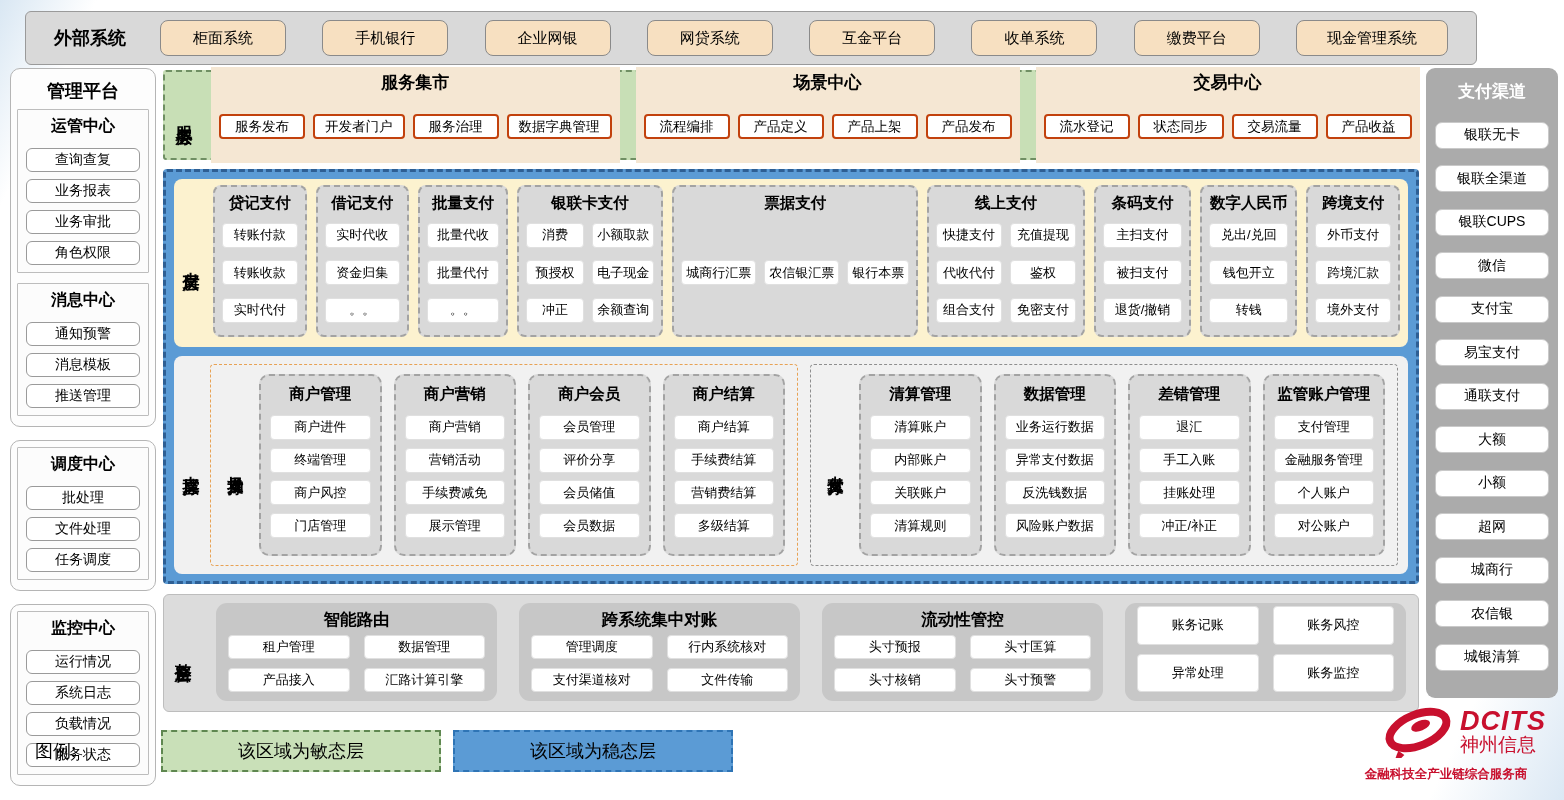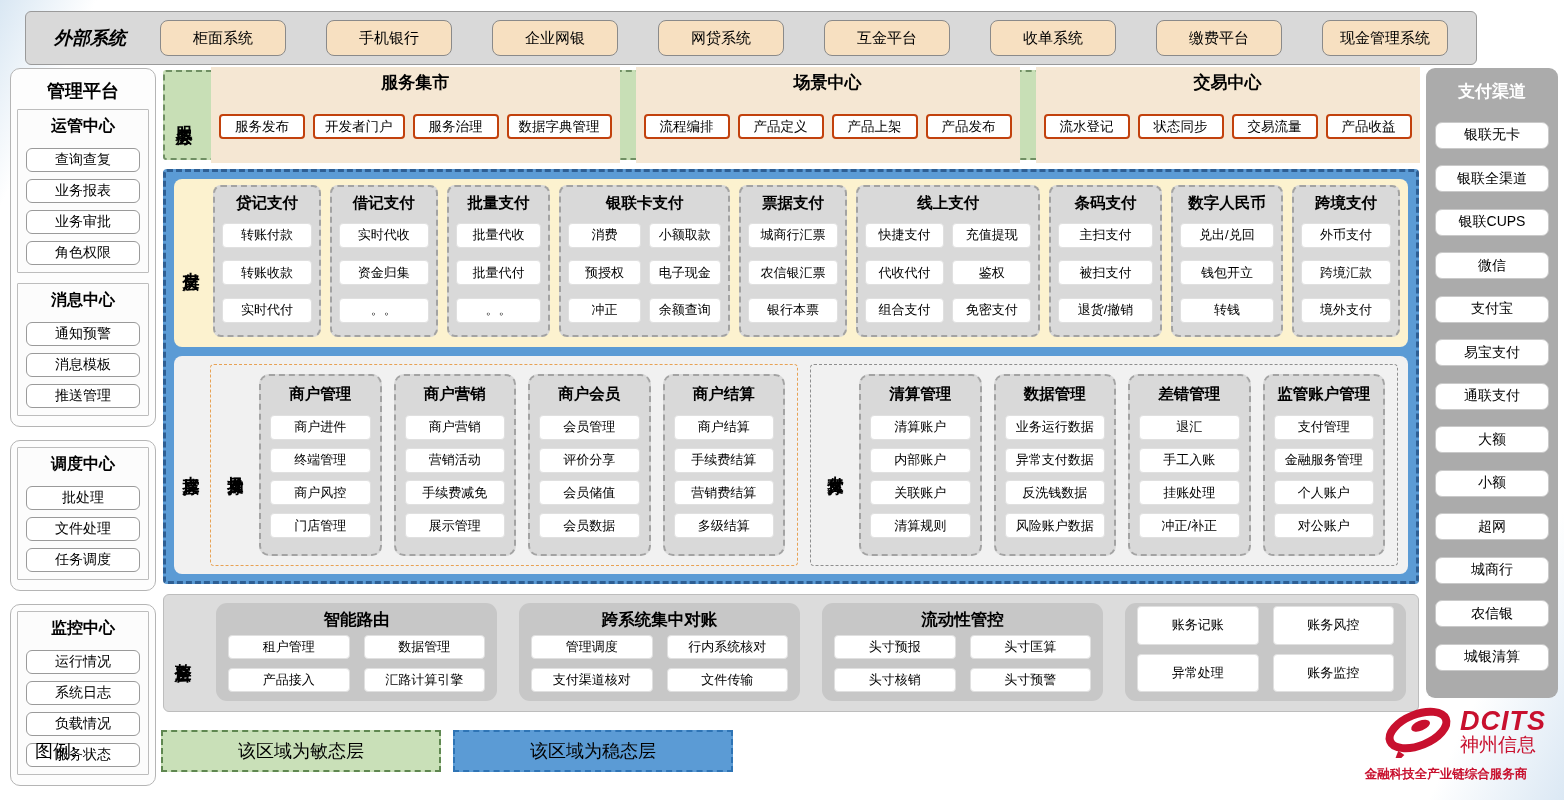--- a/index.html
+++ b/index.html
@@ -11,26 +11,26 @@
   #page {
     position:relative; width:1564px; height:800px; overflow:hidden;
     background: linear-gradient(115deg, #d9e7f3 0%, #ffffff 5%, #ffffff 93%, #dbe8f4 100%);
   }
   
   .ext-bar {
     position:absolute; left:25px; top:11px; width:1452px; height:54px;
     background:#d9d9d9; border:1px solid #9a9a9a; border-radius:6px;
     display:flex; align-items:center; padding:0 28px;
   }
-  .ext-label { font-size:18px; font-weight:bold; color:#000; white-space:nowrap; margin-right:34px;font-style:italic; }
+  .ext-label { font-size:18px; font-weight:bold; color:#000; white-space:nowrap; margin-right:34px; }
   .ext-btns { flex:1; display:flex; justify-content:space-between; align-items:center; }
   .ext-btn {
     background:#f7e0c1; border:1px solid #8a8a8a; border-radius:8px;
     min-width:126px; height:36px; display:flex; align-items:center; justify-content:center;
-    font-size:15px; color:#000; padding:0 15px; white-space:nowrap;
+    font-size:15px; color:#000; padding:0 30px; white-space:nowrap;
   }
   
   .left-col { position:absolute; left:10px; top:68px; width:146px; }
   .side-box {
     background:#fdfdfd; border:1px solid #b5b5b5; border-radius:10px;
     padding:6px 5px 8px 5px; margin-bottom:13px;
   }
   .side-title { font-size:18px; font-weight:bold; text-align:center; padding:4px 0 6px 0; }
   .side-group {
     background:#fcfcfc; border:1px solid #bdbdbd; border-radius:1px;
@@ -273,21 +273,21 @@
                 <div class="mini-btn">消费</div>
                 <div class="mini-btn">小额取款</div>
                 <div class="mini-btn">预授权</div>
                 <div class="mini-btn">电子现金</div>
                 <div class="mini-btn">冲正</div>
                 <div class="mini-btn">余额查询</div>
               </div>
             </div>
             <div class="pay-col" style="flex-grow: 1; flex-basis: 0px;">
               <div class="pay-col-title">票据支付</div>
-              <div class="pay-items" style="grid-template-columns: repeat(1, 1fr);">
+              <div class="pay-items" style="grid-template-columns: repeat(3, 1fr);">
                 <div class="mini-btn">城商行汇票</div>
                 <div class="mini-btn">农信银汇票</div>
                 <div class="mini-btn">银行本票</div>
               </div>
             </div>
             <div class="pay-col" style="flex-grow: 1.85; flex-basis: 0px;">
               <div class="pay-col-title">线上支付</div>
               <div class="pay-items" style="grid-template-columns: repeat(2, 1fr);">
                 <div class="mini-btn">快捷支付</div>
                 <div class="mini-btn">充值提现</div>

